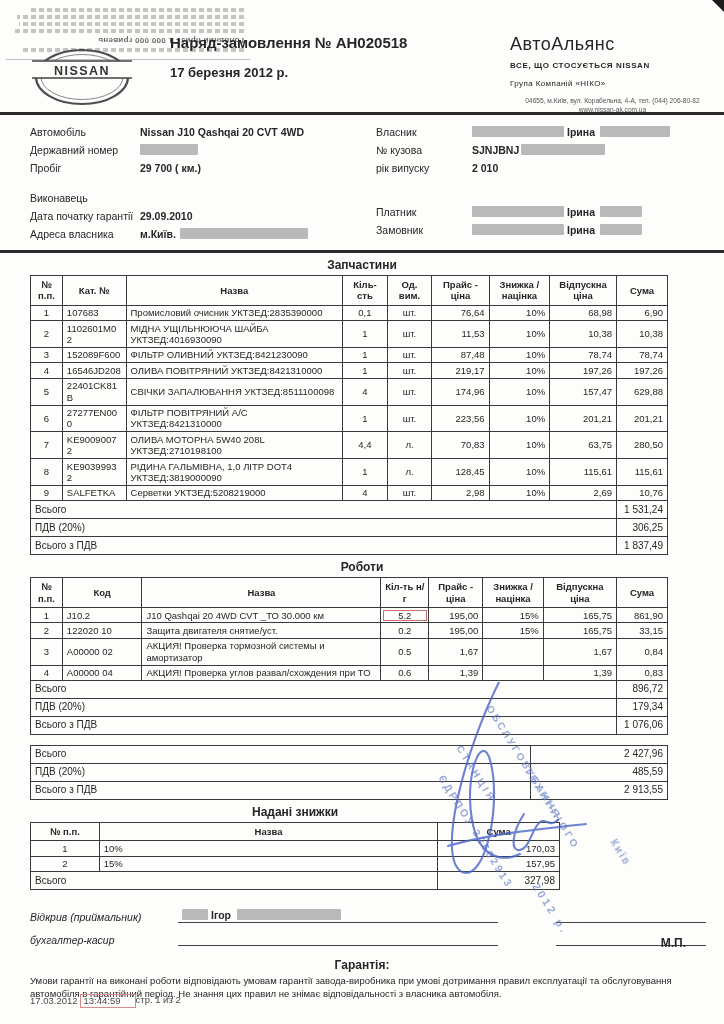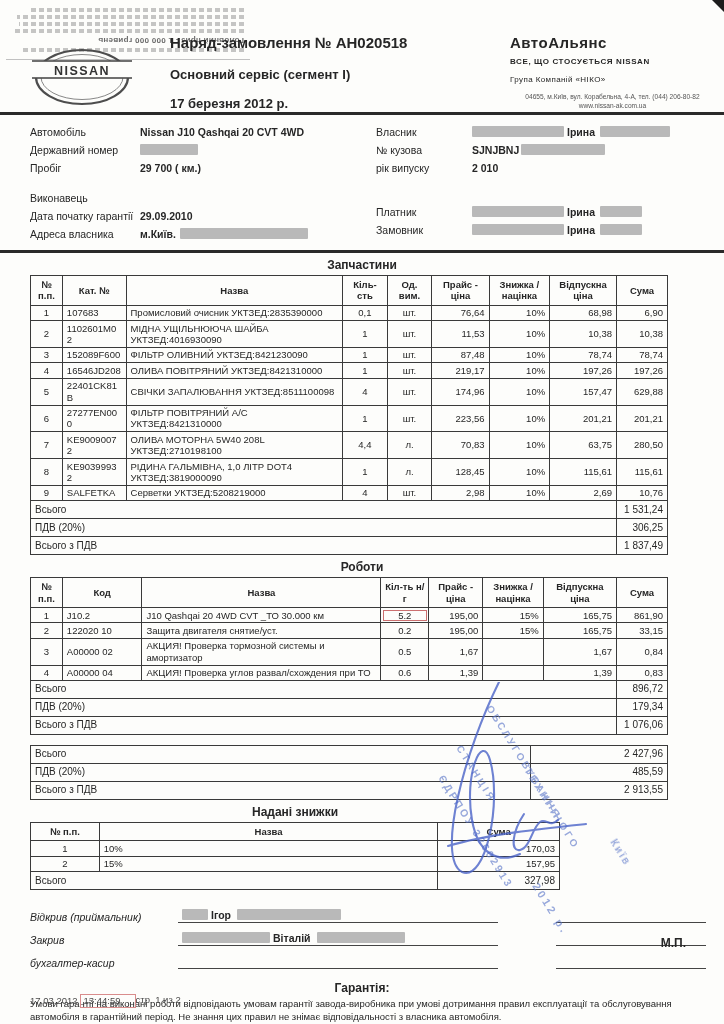--- a/index.html
+++ b/index.html
@@ -14,21 +14,21 @@
          background:repeating-linear-gradient(90deg,#8a8a8a 0 5px,transparent 5px 8px);}
   .promo .prize{font-size:8px;font-weight:bold;white-space:nowrap;letter-spacing:.3px;}
   
   .header{position:relative;height:112px;}
   .nissan-logo{position:absolute;left:32px;top:44px;}
   .title-block{position:absolute;left:170px;top:34px;width:390px;}
   .doc-title{font-size:15px;font-weight:bold;}
   .doc-subtitle{font-size:13px;font-weight:bold;margin-top:16px;}
   .doc-date{font-size:13px;font-weight:bold;margin-top:14px;}
   .brand{position:absolute;left:510px;top:34px;width:205px;}
-  .brand-name{font-size:15px;font-weight:bold;letter-spacing:.5px;}
+  .brand-name{font-size:18px;font-weight:normal;letter-spacing:.5px;}
   .brand-tagline{font-size:8px;font-weight:bold;letter-spacing:.6px;margin-top:6px;}
   .brand-group{font-size:8px;margin-top:9px;letter-spacing:.4px;}
   .brand-address{font-size:6.6px;color:#555;margin-top:9px;text-align:center;line-height:1.35;}
   
   .info{border-top:3px solid #2a2a2a;border-bottom:3px solid #2a2a2a;
         padding:7px 30px 8px 30px;display:flex;font-size:10.5px;}
   .info-col{display:flex;flex-direction:column;}
   .info-col.left{width:330px;}
   .info-col.right{width:300px;margin-left:16px;}
   .info-row{display:flex;min-height:16px;align-items:flex-end;margin-bottom:2px;}
@@ -90,21 +90,20 @@
     <div class="nissan-logo">
       <svg width="100" height="64" viewBox="0 0 100 64">
         <ellipse cx="50" cy="33" rx="46" ry="27" fill="none" stroke="#4d4d4d" stroke-width="2.2"></ellipse>
         <ellipse cx="50" cy="33" rx="41" ry="22.5" fill="none" stroke="#6a6a6a" stroke-width="0.8"></ellipse>
         <rect x="-1" y="17" width="102" height="17" fill="#fdfdfb" stroke="#4d4d4d" stroke-width="1.6"></rect>
         <text x="50" y="30.5" text-anchor="middle" font-family="Liberation Sans, sans-serif" font-size="12.5" font-weight="bold" letter-spacing="1.5" fill="#333">NISSAN</text>
       </svg>
     </div>
     <div class="title-block">
       <div class="doc-title">Наряд-замовлення № АН020518</div>
-      <div class="doc-subtitle">Основний сервіс (сегмент I)</div>
       <div class="doc-date">17 березня 2012 р.</div>
     </div>
     <div class="brand">
       <div class="brand-name">АвтоАльянс</div>
       <div class="brand-tagline">ВСЕ, ЩО СТОСУЄТЬСЯ NISSAN</div>
       <div class="brand-group">Група Компаній «НІКО»</div>
       <div class="brand-address">
         <span>04655, м.Київ, вул. Корабельна, 4-А, тел. (044) 206-80-82</span><br>
         <span>www.nissan-ak.com.ua</span>
       </div>
@@ -442,25 +441,20 @@
     </tbody>
   </table>
 
   <div class="sig-block">
     <div class="sig-row">
       <span class="sig-label">Відкрив (приймальник)</span>
       <span class="sig-line"><span class="redact" style="width:26px"></span><span>Ігор</span><span class="redact" style="width:104px;margin-left:6px"></span></span>
       <span class="sig-line-short"></span>
     </div>
     <div class="sig-row">
-      <span class="sig-label">Закрив</span>
-      <span class="sig-line"><span class="redact" style="width:88px"></span><span>Віталій</span><span class="redact" style="width:88px;margin-left:6px"></span></span>
-      <span class="sig-line-short"></span>
-    </div>
-    <div class="sig-row">
       <span class="sig-label">бухгалтер-касир</span>
       <span class="sig-line"></span>
       <span class="sig-line-short"></span>
     </div>
     <span class="mp">М.П.</span>
   </div>
 
   <div class="warranty-title">Гарантія:</div>
   <div class="warranty-text">Умови гарантії на виконані роботи відповідають умовам гарантії завода-виробника при умові дотримання правил експлуатації та обслуговування автомобіля в гарантійний період. Не знання цих правил не знімає відповідальності з власника автомобіля.</div>
 

